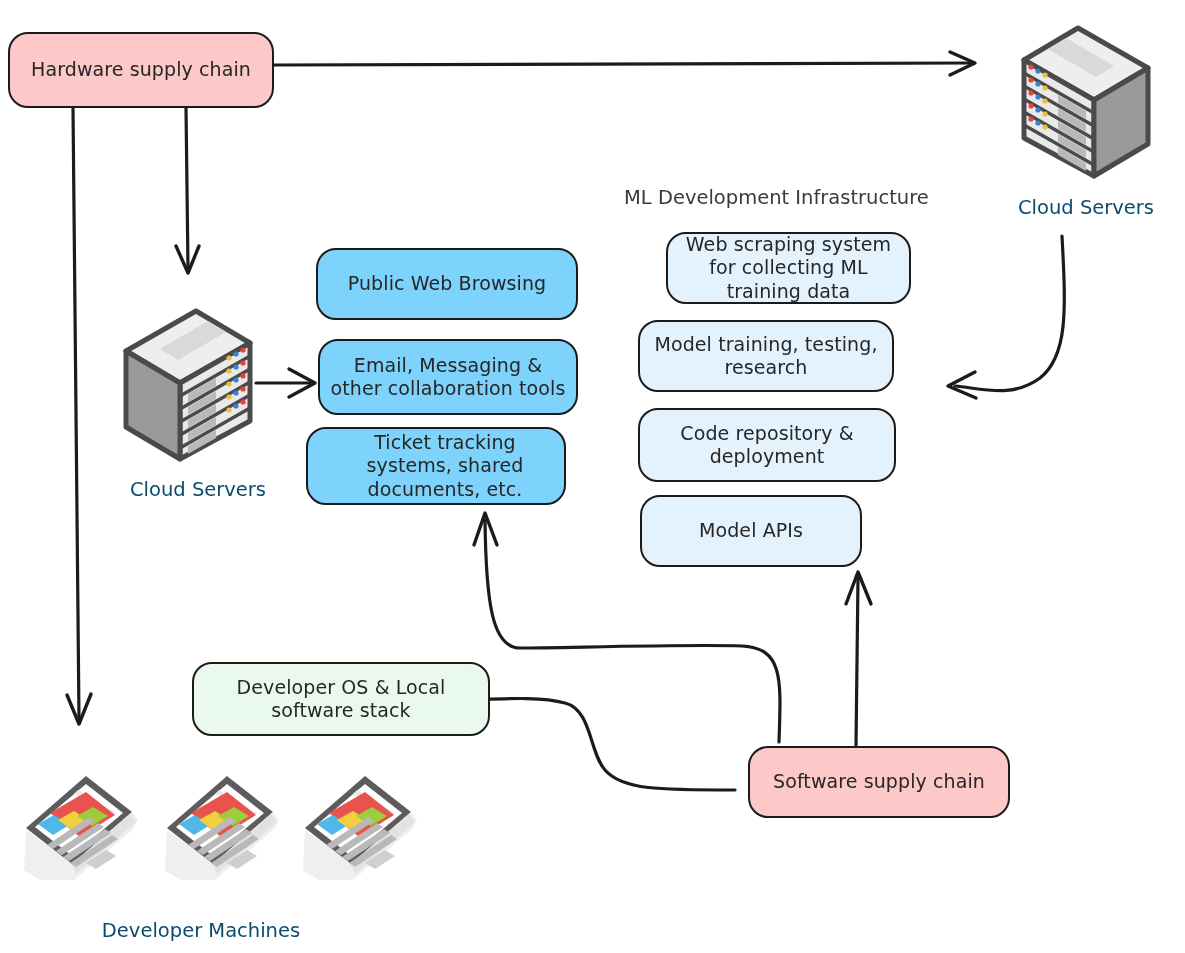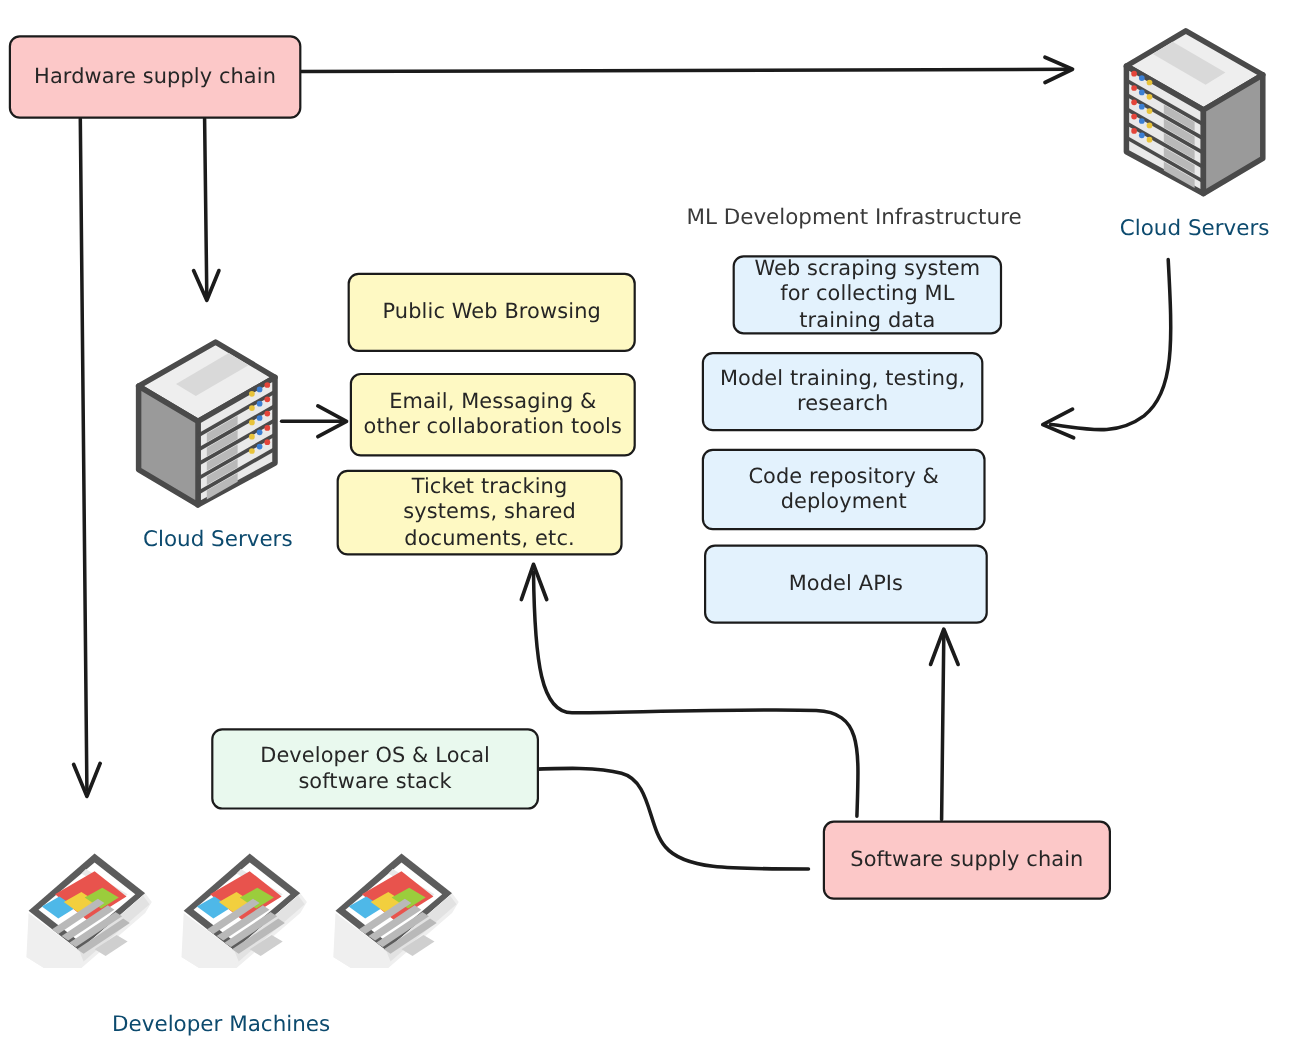--- a/index.html
+++ b/index.html
@@ -8,29 +8,29 @@
     width:1185px;height:953px;position:relative;overflow:hidden;
     font-family:"DejaVu Sans","Liberation Sans",sans-serif;
     color:#232323;
   }
   #stage{position:absolute;left:0;top:0;width:1185px;height:953px;}
 
   svg.layer{position:absolute;left:0;top:0;width:1185px;height:953px;pointer-events:none;}
 
   .nodebox{
     position:absolute;box-sizing:border-box;
-    border:2.5px solid #1b1b1b;border-radius:10px;
+    border:2.5px solid #1b1b1b;border-radius:20px;
     display:flex;align-items:center;justify-content:center;
     text-align:center;line-height:1.22;
     padding:4px 10px;
     font-size:19px;color:#262626;
     letter-spacing:0.1px;
   }
   .nodebox.pink{background:#fcc8c8;}
-  .nodebox.cream{background:#fef9c3;}
+  .nodebox.cream{background:#7dd3fc;}
   .nodebox.blue{background:#e3f2fd;}
   .nodebox.green{background:#e9f9ee;}
 
   .grouplabel{
     position:absolute;font-size:19.5px;color:#3a3a3a;
     white-space:nowrap;
   }
   .iconlabel{
     position:absolute;font-size:19.5px;color:#0c4a6e;
     white-space:nowrap;text-align:center;
@@ -101,21 +101,21 @@
   <div class="nodebox cream" style="left:318px;top:339px;width:260px;height:76px;">Email, Messaging &amp; other collaboration tools</div>
 
   <div class="nodebox cream" style="left:306px;top:427px;width:260px;height:78px;padding-left:28px;">Ticket tracking systems, shared documents, etc.</div>
 
   <div class="nodebox blue" style="left:666px;top:232px;width:245px;height:72px;">Web scraping system for collecting ML training data</div>
 
   <div class="nodebox blue" style="left:638px;top:320px;width:256px;height:72px;">Model training, testing, research</div>
 
   <div class="nodebox blue" style="left:638px;top:408px;width:258px;height:74px;">Code repository &amp; deployment</div>
 
-  <div class="nodebox blue" style="left:640px;top:495px;width:258px;height:72px;">Model APIs</div>
+  <div class="nodebox blue" style="left:640px;top:495px;width:222px;height:72px;">Model APIs</div>
 
   <div class="nodebox green" style="left:192px;top:662px;width:298px;height:74px;">Developer OS &amp; Local software stack</div>
 
   <div class="nodebox pink" style="left:748px;top:746px;width:262px;height:72px;">Software supply chain</div>
 
   <div class="iconwrap" style="left:1018px;top:22px;width:136px;height:170px;">
     <svg width="136" height="170" viewBox="0 0 136 170">
 
       <path d="M6,38 L60,6 L130,46 L76,78 Z" fill="#eeeeee" stroke="#4a4a4a" stroke-width="5" stroke-linejoin="round"></path>
       <path d="M48,16 L96,44 L78,55 L30,27 Z" fill="#d9d9d9"></path>

